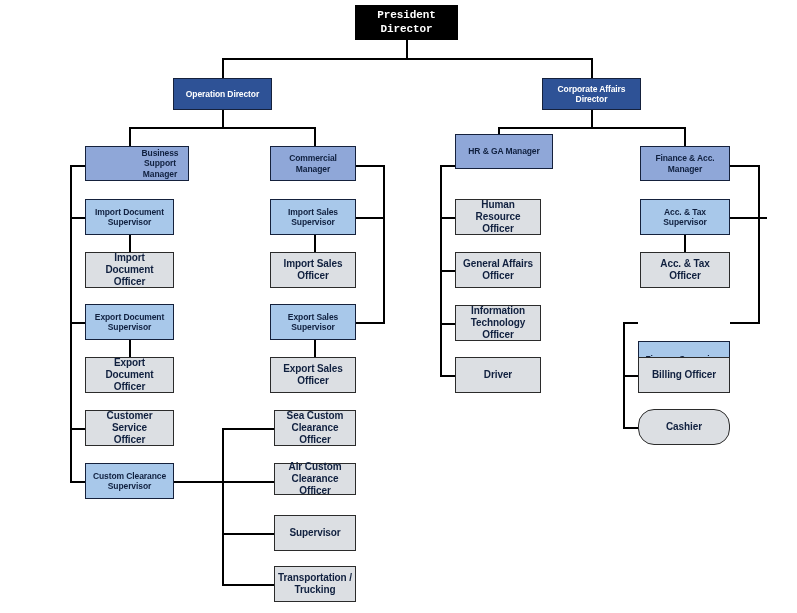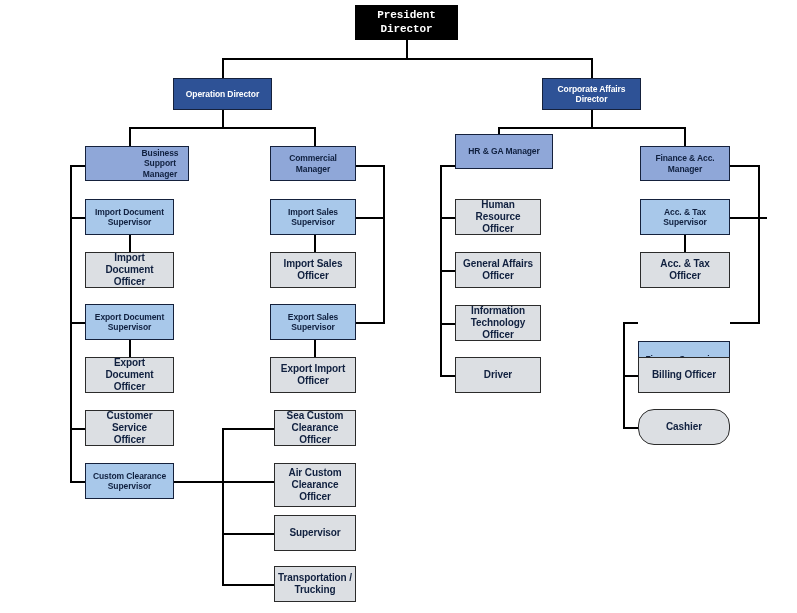--- a/index.html
+++ b/index.html
@@ -188,28 +188,28 @@
 
   <div class="node lvl-officer" style="left:270px;top:252px;width:86px;height:36px;">
     <span>Import Sales Officer</span>
   </div>
 
   <div class="node lvl-supervisor" style="left:270px;top:304px;width:86px;height:36px;">
     <span>Export Sales<br>Supervisor</span>
   </div>
 
   <div class="node lvl-officer" style="left:270px;top:357px;width:86px;height:36px;">
-    <span>Export Import Officer</span>
+    <span>Export Sales Officer</span>
   </div>
 
   <div class="node lvl-officer" style="left:274px;top:410px;width:82px;height:36px;">
     <span>Sea Custom<br>Clearance Officer</span>
   </div>
 
-  <div class="node lvl-officer" style="left:274px;top:463px;width:82px;height:44px;">
+  <div class="node lvl-officer" style="left:274px;top:463px;width:82px;height:32px;">
     <span>Air Custom<br>Clearance Officer</span>
   </div>
 
   <div class="node lvl-officer" style="left:274px;top:515px;width:82px;height:36px;">
     <span>Supervisor</span>
   </div>
 
   <div class="node lvl-officer" style="left:274px;top:566px;width:82px;height:36px;">
     <span>Transportation /<br>Trucking</span>
   </div>

